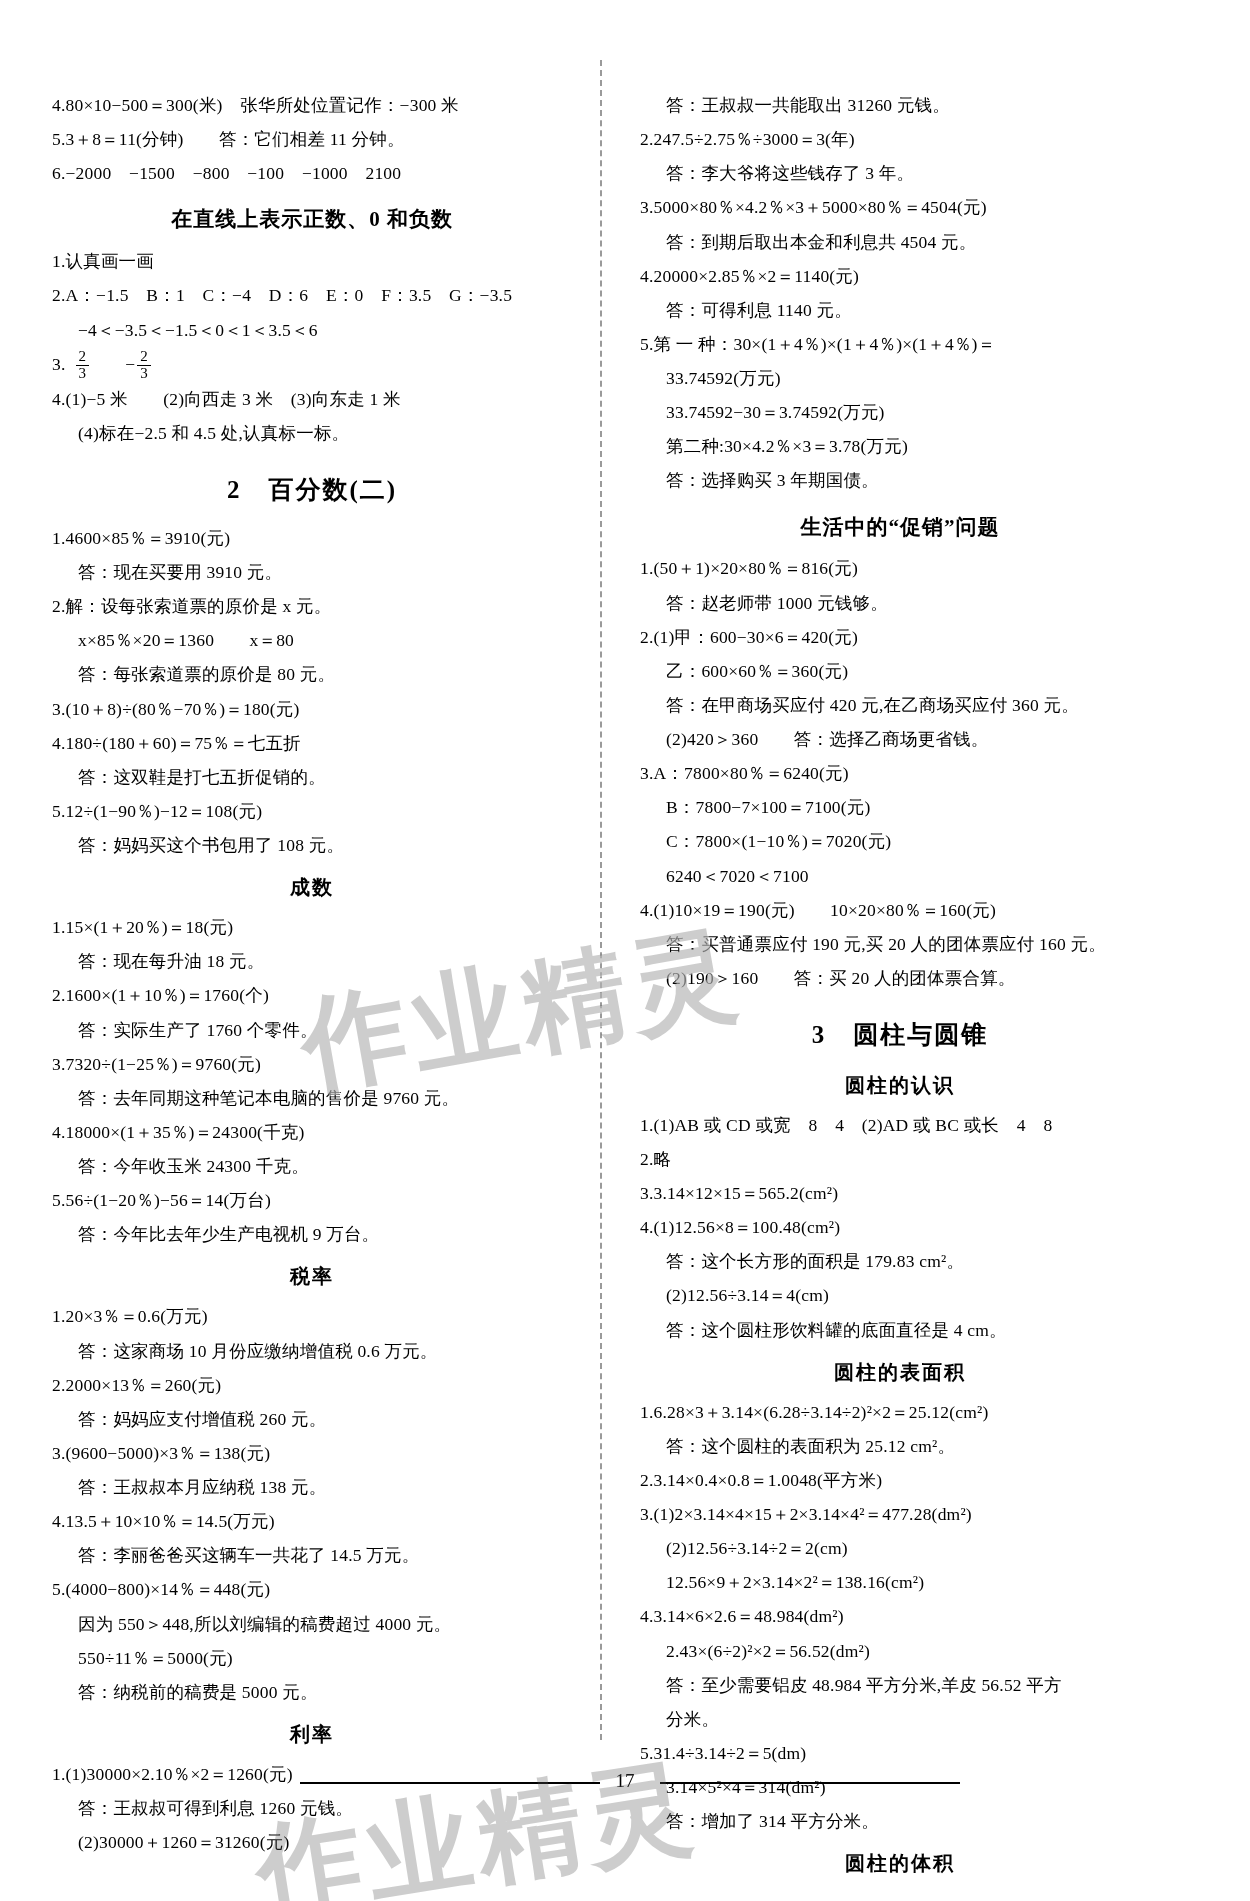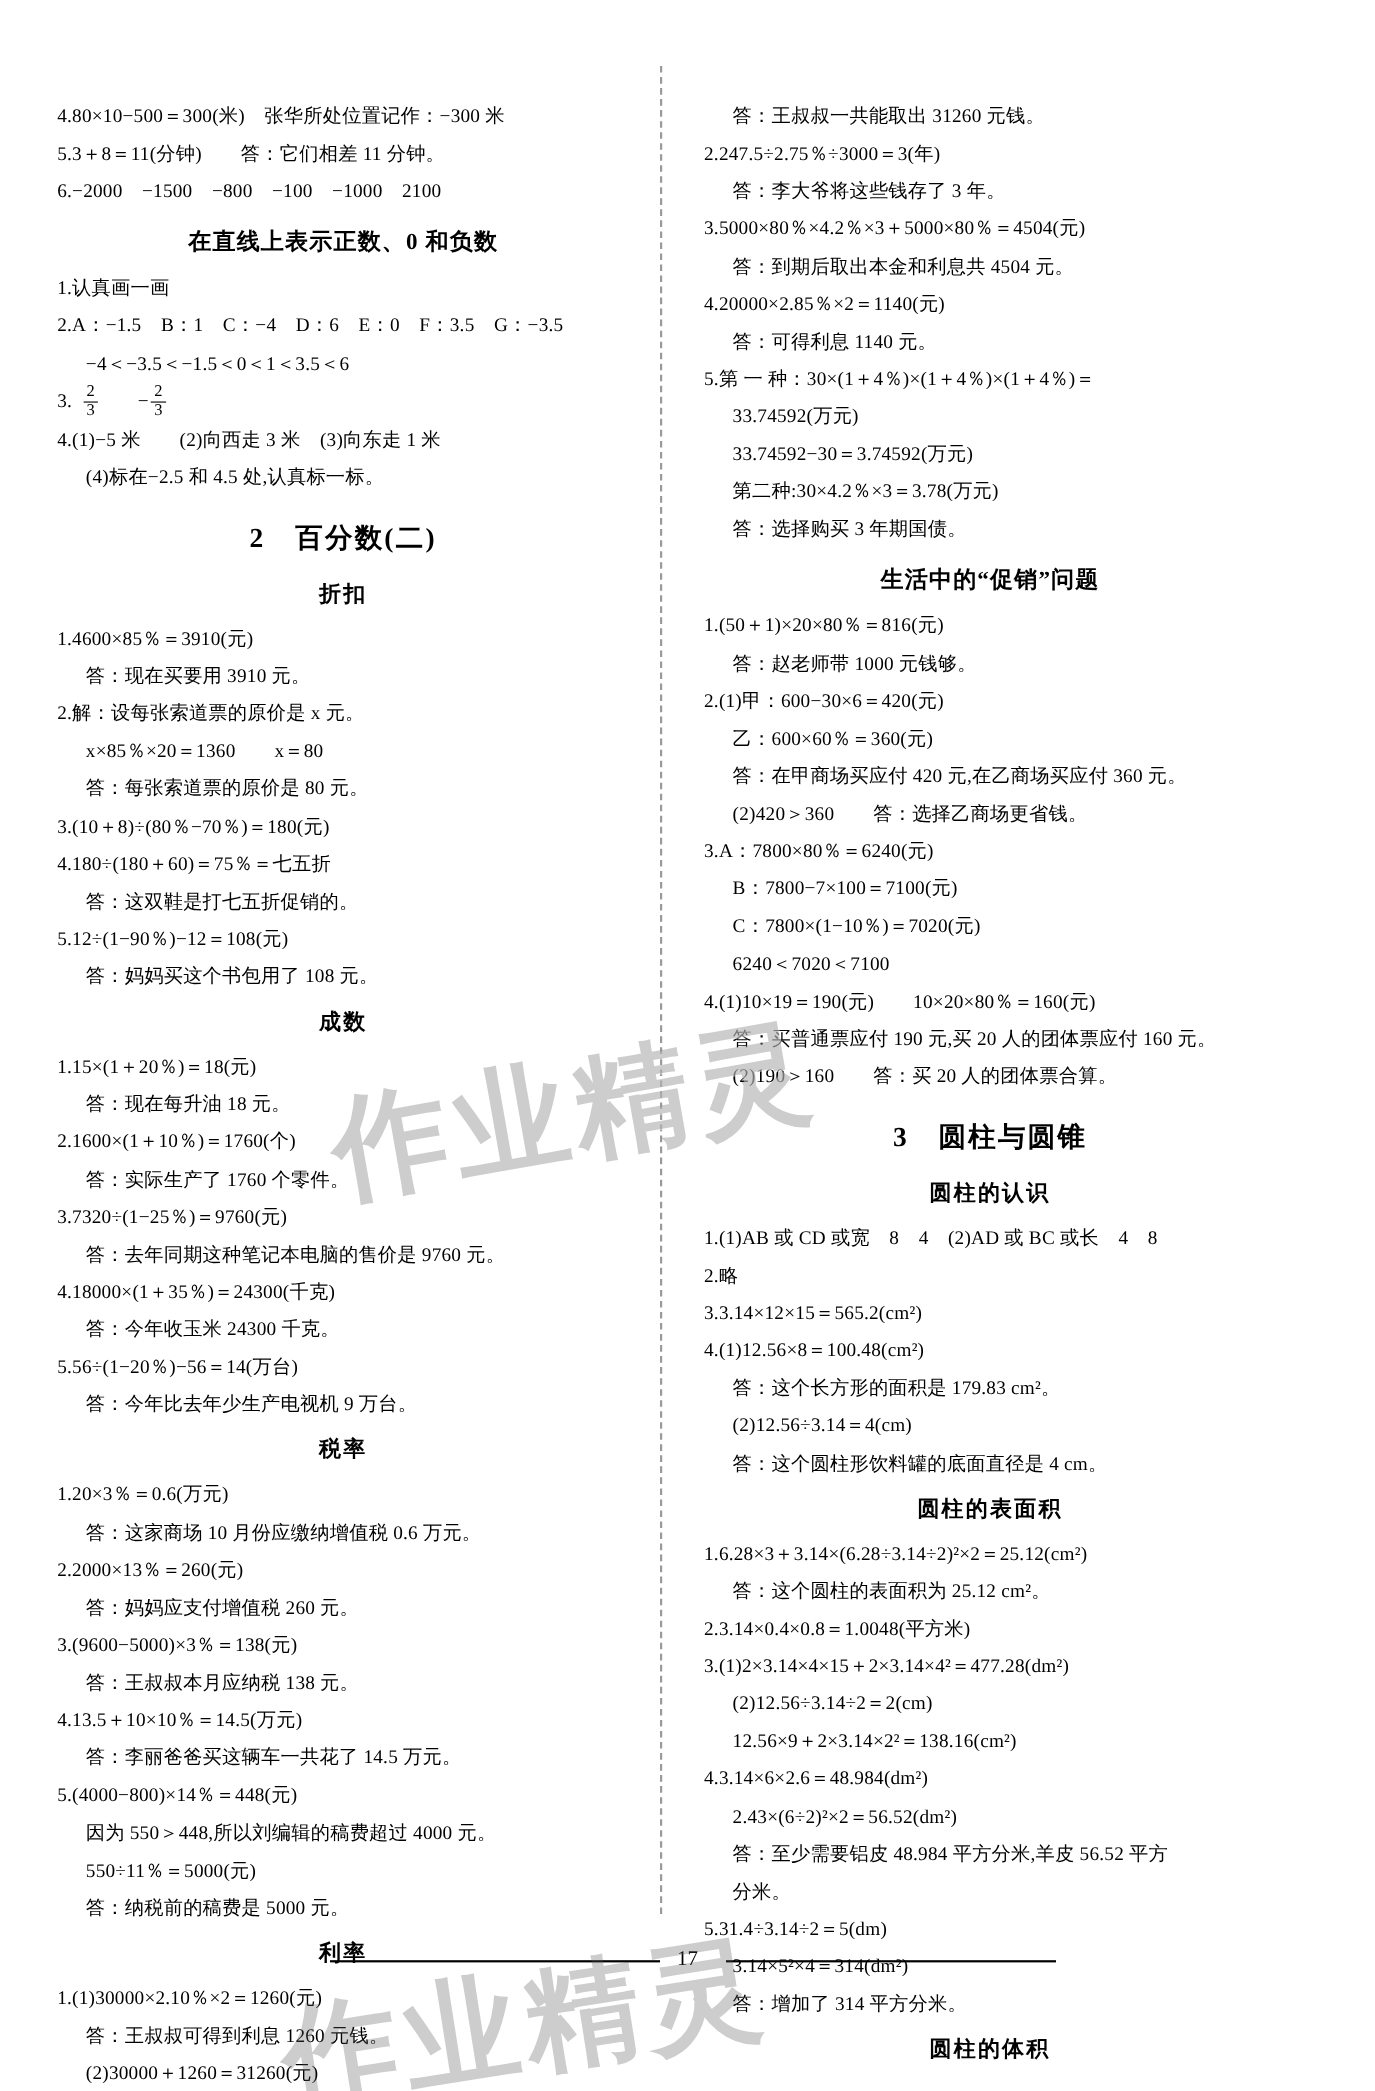--- a/index.html
+++ b/index.html
@@ -125,21 +125,20 @@
       <div class="line">5.3＋8＝11(分钟)　　答：它们相差 11 分钟。</div>
       <div class="line">6.−2000　−1500　−800　−100　−1000　2100</div>
       <div class="head-section">在直线上表示正数、0 和负数</div>
       <div class="line">1.认真画一画</div>
       <div class="line">2.A：−1.5　B：1　C：−4　D：6　E：0　F：3.5　G：−3.5</div>
       <div class="line indent1">−4＜−3.5＜−1.5＜0＜1＜3.5＜6</div>
       <div class="line"><span>3.</span><span style="margin-left: 8px;"><span class="frac"><span class="top">2</span><span class="bot">3</span></span></span><span style="margin-left: 34px;"><span>−</span><span class="frac"><span class="top">2</span><span class="bot">3</span></span></span></div>
       <div class="line">4.(1)−5 米　　(2)向西走 3 米　(3)向东走 1 米</div>
       <div class="line indent1">(4)标在−2.5 和 4.5 处,认真标一标。</div>
       <div class="head-chapter">2　百分数(二)</div>
-      <div class="head-sub">折扣</div>
       <div class="line">1.4600×85％＝3910(元)</div>
       <div class="line indent1">答：现在买要用 3910 元。</div>
       <div class="line">2.解：设每张索道票的原价是 x 元。</div>
       <div class="line indent1">x×85％×20＝1360　　x＝80</div>
       <div class="line indent1">答：每张索道票的原价是 80 元。</div>
       <div class="line">3.(10＋8)÷(80％−70％)＝180(元)</div>
       <div class="line">4.180÷(180＋60)＝75％＝七五折</div>
       <div class="line indent1">答：这双鞋是打七五折促销的。</div>
       <div class="line">5.12÷(1−90％)−12＝108(元)</div>
       <div class="line indent1">答：妈妈买这个书包用了 108 元。</div>

